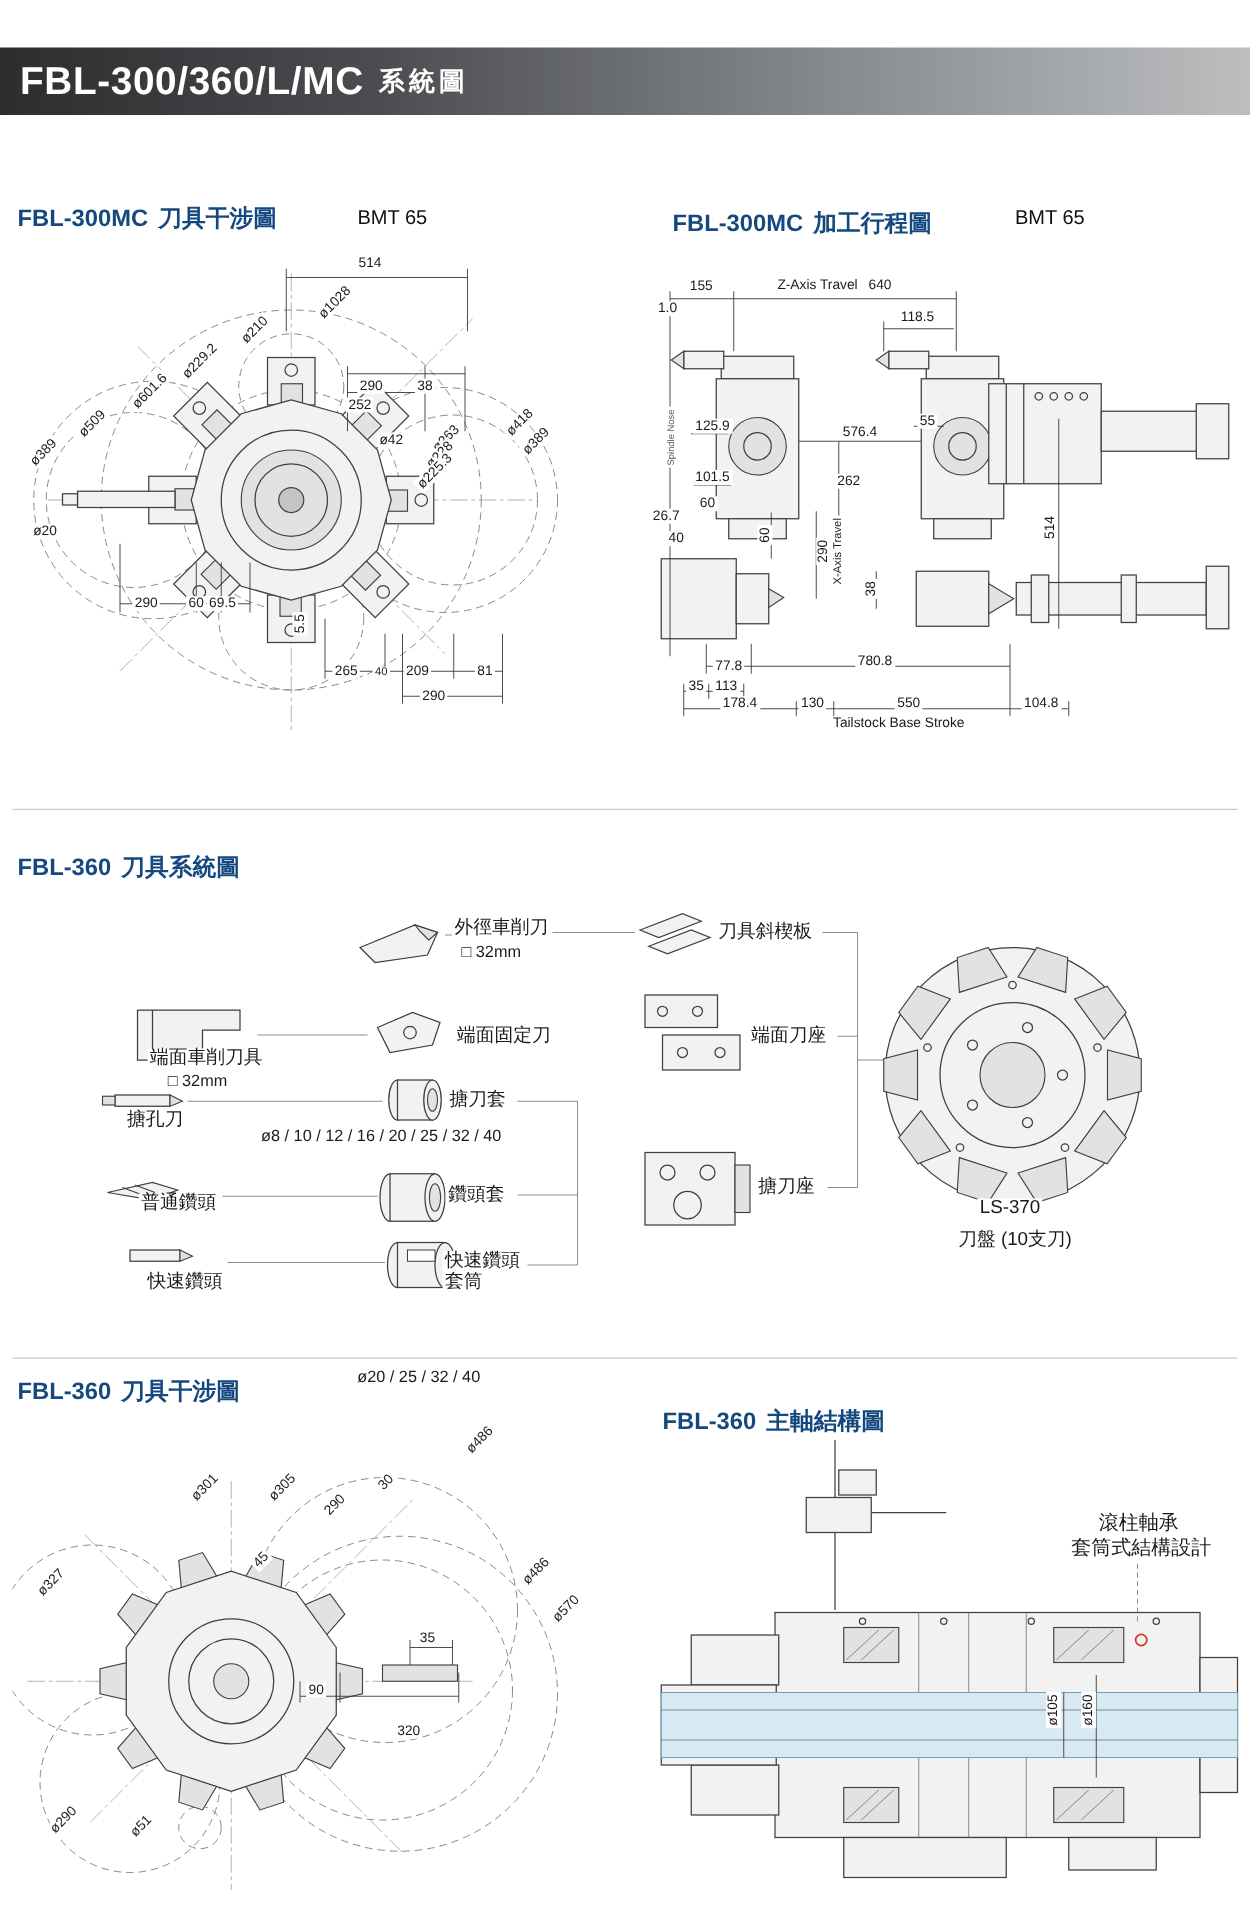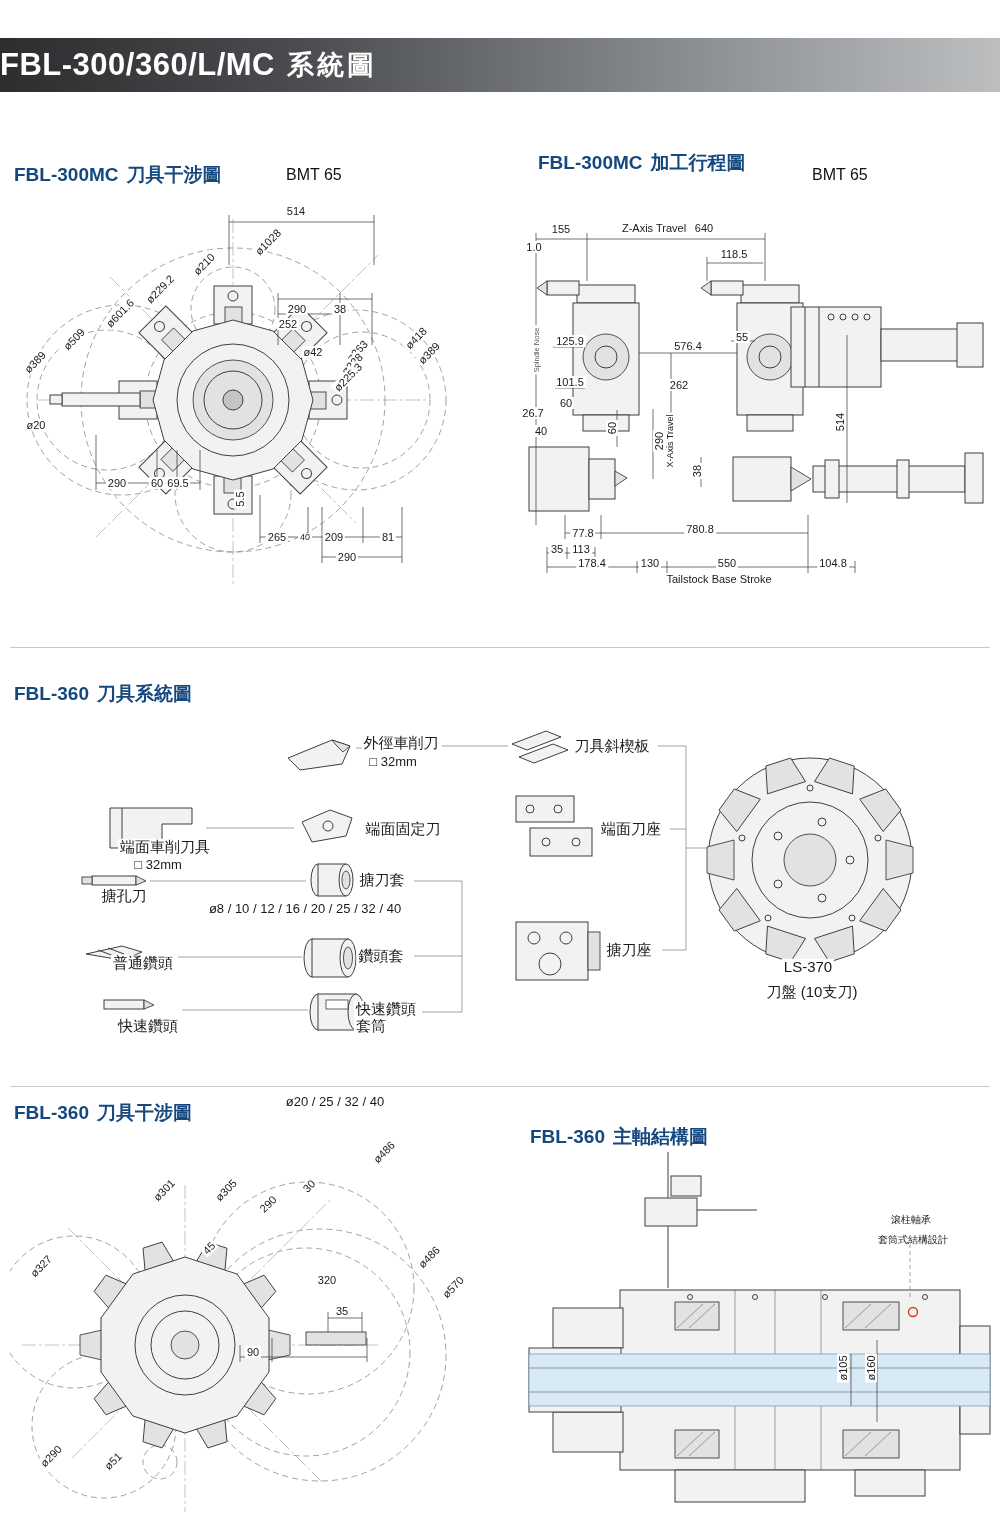--- a/index.html
+++ b/index.html
@@ -4,37 +4,37 @@
 <style>
   * { margin:0; padding:0; box-sizing:border-box; }
   html,body { background:#ffffff; }
   body {
     width:1000px; height:1529px; position:relative; overflow:hidden;
     font-family:"Liberation Sans", sans-serif; color:#1a1a1a;
   }
   .banner {
     position:absolute; left:0; top:38px; width:1000px; height:54px;
     background:linear-gradient(90deg,#2c2d2f 0%,#4a4c4f 30%,#8d9093 70%,#bcbec0 100%);
-    display:flex; align-items:center; 
+    display:flex; align-items:center; padding-left:16px;
   }
   .banner-title { color:#fff; font-weight:bold; font-size:31px; letter-spacing:.5px; }
-  .banner-sub { color:#fff; font-weight:bold; font-size:27px; margin-left:12px; letter-spacing:3px; }
+  .banner-sub { color:#fff; font-weight:bold; font-size:21px; margin-left:12px; letter-spacing:3px; }
   .sec-title { position:absolute; font-weight:bold; font-size:19px; color:#15487f; white-space:nowrap; }
   .sec-name { margin-left:8px; }
   .sec-badge { position:absolute; font-size:16px; color:#111; white-space:nowrap; }
   .divider { position:absolute; left:10px; width:980px; border-top:1px solid #c9c9c9; }
   .dim {
     position:absolute; font-size:11px; color:#1a1a1a; white-space:nowrap;
     background:#fff; padding:0 2px; line-height:1.1;
     transform:translate(-50%,-50%);
   }
   .r45 { transform:translate(-50%,-50%) rotate(-45deg); }
   .r90 { transform:translate(-50%,-50%) rotate(-90deg); }
   .zh { font-size:15px; }
-  .zh2 { font-size:10px; }
+  .zh2 { font-size:16px; }
   .md { font-size:13px; }
   .small { font-size:9px; }
   .tiny { font-size:7.5px; color:#555; }
   svg.diag { position:absolute; }
   .cl { stroke:#9a9a9a; stroke-width:.6; stroke-dasharray:14 3 3 3; fill:none; }
   .dash { stroke:#8a8a8a; stroke-width:.8; fill:none; stroke-dasharray:6 4; }
   .part { fill:#f2f2f2; stroke:#3f3f3f; stroke-width:1; }
   .part2 { fill:#e2e2e2; stroke:#3f3f3f; stroke-width:.9; }
   .ln { stroke:#3f3f3f; stroke-width:1; fill:none; }
   .dimln { stroke:#333; stroke-width:.7; fill:none; }
@@ -47,21 +47,21 @@
 <header class="banner">
   <span class="banner-title">FBL-300/360/L/MC</span>
   <span class="banner-sub">系統圖</span>
 </header>
 
 <div class="sec-title" style="left:14px;top:162px">
   <span>FBL-300MC</span><span class="sec-name">刀具干涉圖</span>
 </div>
 <span class="sec-badge" style="left:286px;top:166px">BMT 65</span>
 
-<div class="sec-title" style="left:538px;top:150px">
+<div class="sec-title" style="left:538px;top:166px">
   <span>FBL-300MC</span><span class="sec-name">加工行程圖</span>
 </div>
 <span class="sec-badge" style="left:812px;top:166px">BMT 65</span>
 
 <div class="sec-title" style="left:14px;top:681px">
   <span>FBL-360</span><span class="sec-name">刀具系統圖</span>
 </div>
 
 <div class="sec-title" style="left:14px;top:1100px">
   <span>FBL-360</span><span class="sec-name">刀具干涉圖</span>
@@ -513,21 +513,21 @@
 <span class="dim r45" style="left:226px;top:1190px">ø305</span>
 <span class="dim r45" style="left:268px;top:1204px">290</span>
 <span class="dim r45" style="left:309px;top:1186px">30</span>
 <span class="dim r45" style="left:384px;top:1152px">ø486</span>
 <span class="dim r45" style="left:209px;top:1248px">45</span>
 <span class="dim r45" style="left:41px;top:1266px">ø327</span>
 <span class="dim r45" style="left:429px;top:1257px">ø486</span>
 <span class="dim r45" style="left:453px;top:1287px">ø570</span>
 <span class="dim" style="left:342px;top:1311px">35</span>
 <span class="dim" style="left:253px;top:1352px">90</span>
-<span class="dim" style="left:327px;top:1280px">320</span>
+<span class="dim" style="left:327px;top:1385px">320</span>
 <span class="dim r45" style="left:51px;top:1456px">ø290</span>
 <span class="dim r45" style="left:113px;top:1461px">ø51</span>
 
 <svg class="diag" style="left:525px;top:1140px" width="470" height="389" viewBox="0 0 470 389">
   <g>
     <line class="ln" x1="143" y1="12" x2="143" y2="148"></line>
     <rect class="part" x="120" y="58" width="52" height="28"></rect>
     <rect class="part" x="146" y="36" width="30" height="20"></rect>
     <line class="ln" x1="172" y1="70" x2="232" y2="70"></line>
   </g>

